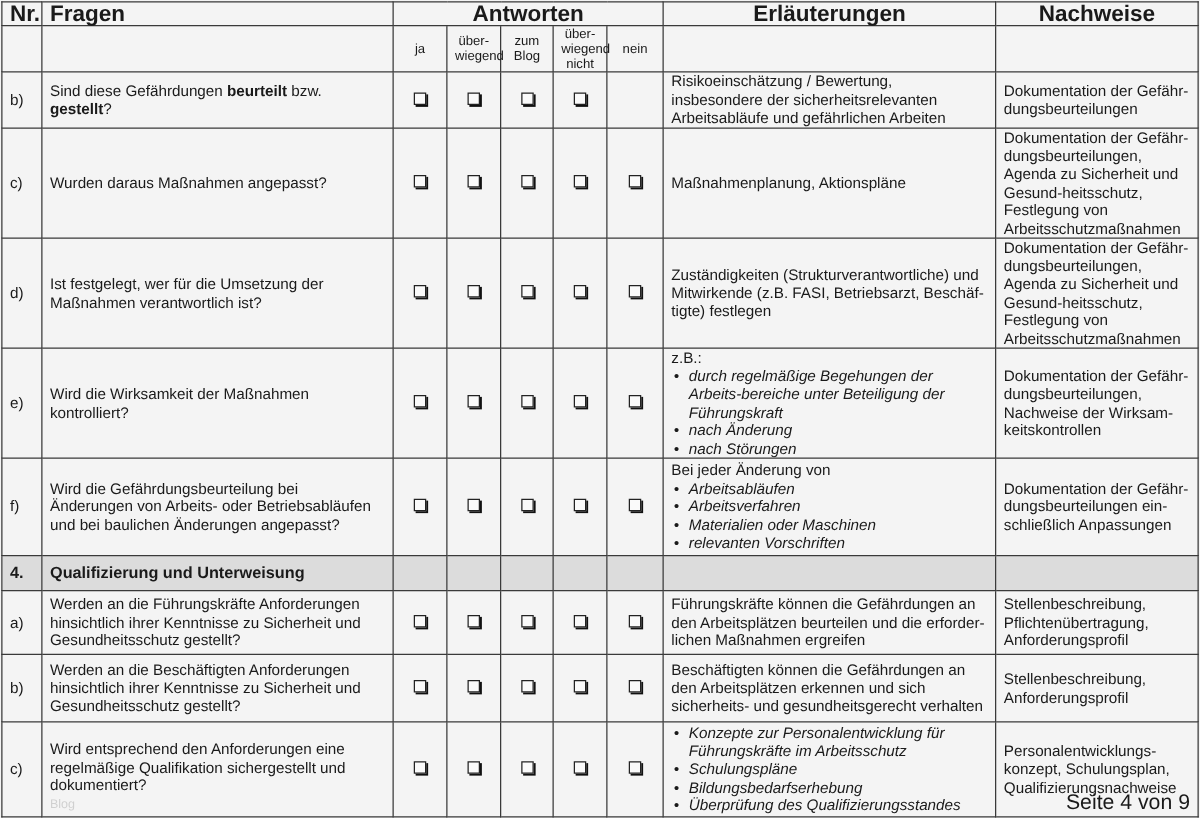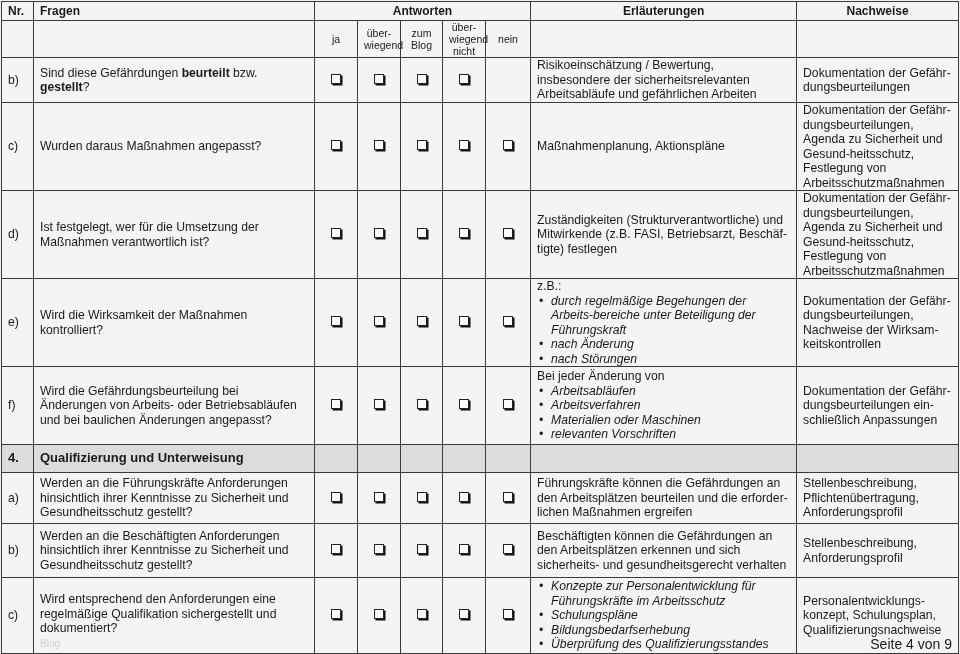--- a/index.html
+++ b/index.html
@@ -9,37 +9,37 @@
   }
   table.doc {
     position:absolute; left:1px; top:1px;
     border-collapse:collapse; table-layout:fixed; width:957px;
     font-size:12.2px; line-height:14.5px;
   }
   table.doc td, table.doc th {
     border:1px solid #3a3a3a; padding:0 6px; vertical-align:middle; background:#f4f4f4;
   }
   table.doc th { font-weight:bold; }
-  .h1 th { font-size:12px; height:18px; text-align:center; }
+  .h1 th { font-size:18px; height:18px; text-align:center; }
   .h1 th.left { text-align:left; }
   .h2 td { font-size:10.5px; line-height:12px; text-align:center; height:33px; padding:0 2px; }
   td.nr { text-align:left; padding-left:6px; }
   td.q { padding-left:6px; }
   td.cb { text-align:center; padding:0; }
   td.top { vertical-align:top; padding-top:3px; }
   .box {
     display:inline-block; width:8px; height:8px; border:1px solid #222;
     box-shadow:1.5px 1.5px 0 #111; background:#fafafa;
   }
   tr.section td { background:#dcdcdc; font-weight:bold; font-size:13px; height:27px; }
   ul.bl { margin:0; padding:0 0 0 14px; list-style:none;font-style:italic; }
   ul.bl li { position:relative; }
   ul.bl li::before { content:"•"; position:absolute; left:-12px; top:0; }
   .watermark { color:#d0d0d0; font-size:10px; display:block; margin-top:1px; }
-  .footer { position:absolute; right:8px; bottom:2px; font-size:14px; }
+  .footer { position:absolute; right:8px; bottom:2px; font-size:17px; }
 </style>
 </head>
 <body>
 
 <table class="doc">
   <colgroup>
     <col style="width:32px">
       <col style="width:281px">
     <col style="width:43px">
       <col style="width:43px">

